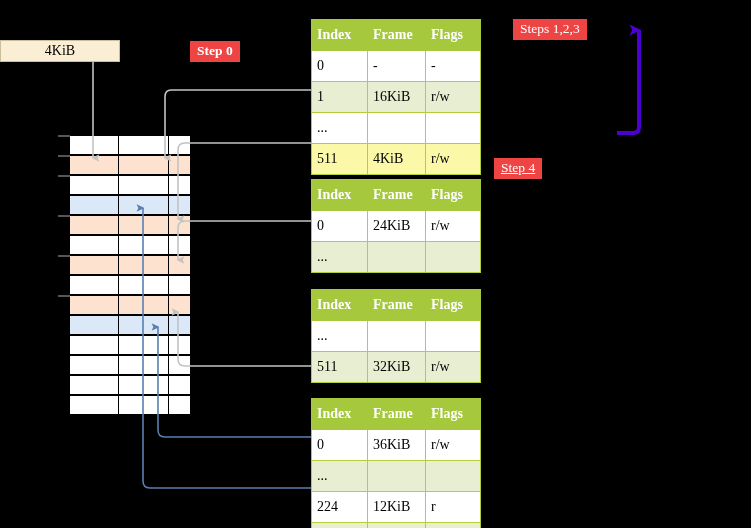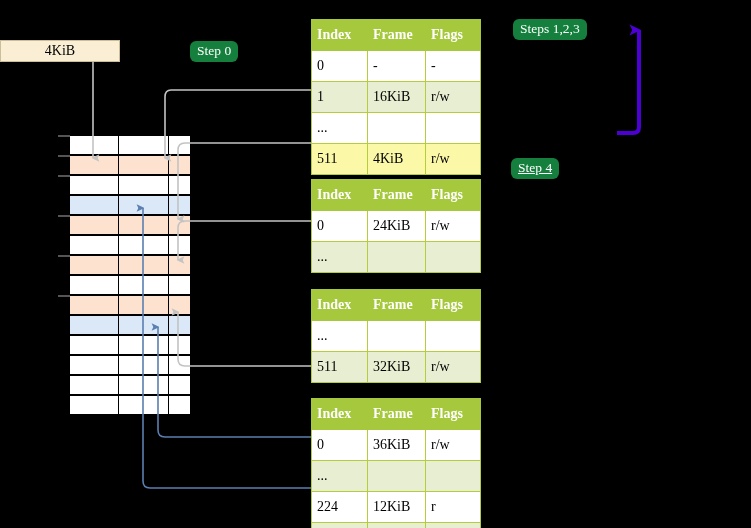--- a/index.html
+++ b/index.html
@@ -21,26 +21,26 @@
     display:flex;align-items:center;justify-content:center;
     font-size:14px;line-height:1;box-sizing:border-box;
   }
 
   
   .badge{
     position:absolute;padding:2px 7px 3px 7px;
     font-size:13.5px;line-height:1.15;color:#ffffff;white-space:nowrap;
     box-sizing:border-box;
   }
-  .badge.red{background:#15803d;border-radius:6px;}
+  .badge.red{background:#ef4444;}
   .badge.purple{background:#6610f2;}
-  #badge-step0{left:190px;top:41px;}
+  #badge-step0{left:190px;top:41px;font-weight:bold;}
   #badge-steps123{left:513px;top:19px;}
   #badge-steps1234{left:650px;top:19px;}
-  #badge-step4{left:511px;top:158px;text-decoration:underline;}
+  #badge-step4{left:494px;top:158px;text-decoration:underline;}
 
   
   .memgrid{position:absolute;left:70px;top:135px;width:120px;height:280px;}
   .memrow{
     position:absolute;left:0;width:120px;height:20px;
     border-top:1.5px solid #000;border-bottom:1.5px solid #000;
     box-sizing:border-box;background:#ffffff;
   }
   .memrow.peach{background:#fde3cf;}
   .memrow.blue{background:#dbe8f7;}

